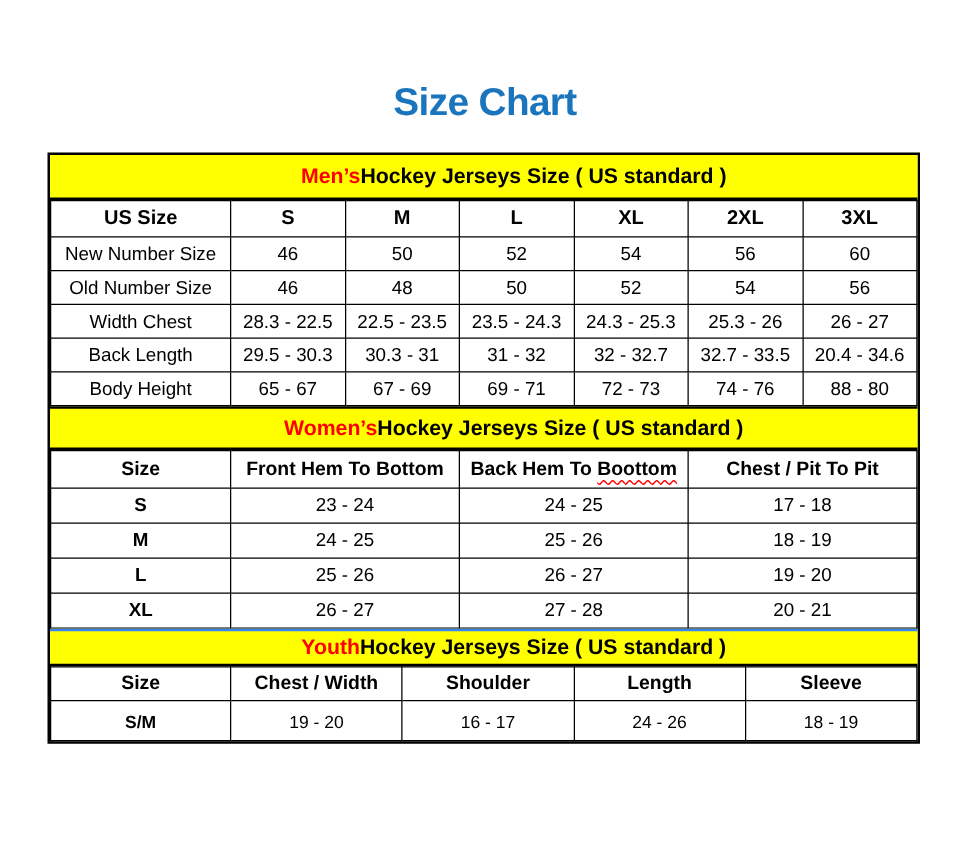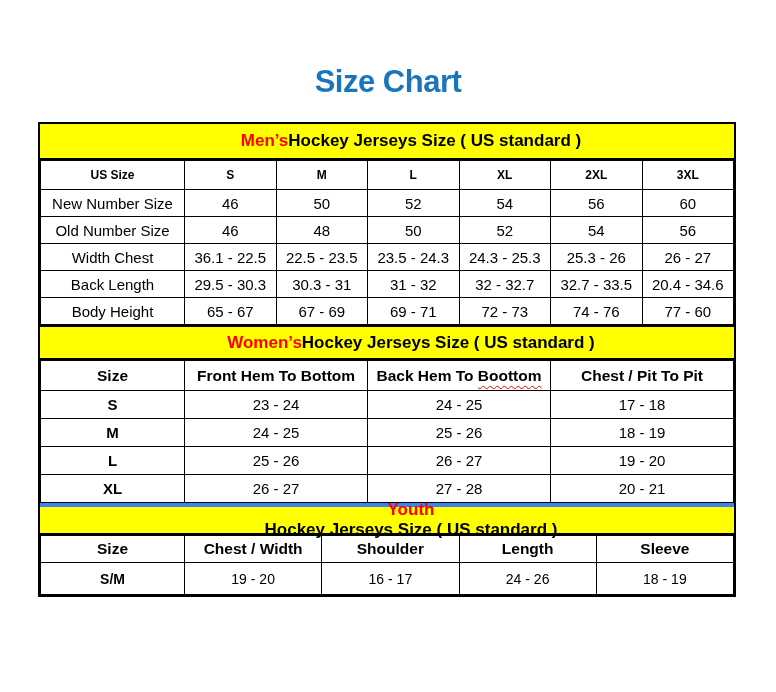--- a/index.html
+++ b/index.html
@@ -18,30 +18,30 @@
   }
   .banner {
     background:#FFFF00; display:flex; align-items:center; justify-content:center;
     font-size:17px; font-weight:700; color:#000;
     border-bottom:2px solid #000;
     padding-left:48px;
   }
   .banner .hl { color:#FF0000; }
   .banner-mens   { height:34px; }
   .banner-womens { height:31px; border-top:2px solid #000; }
-  .banner-youth  { height:26px; border-top:4px solid #3b82f6;flex-direction:column; }
+  .banner-youth  { height:26px; border-top:2px solid #3b82f6; }
   table {
     width:100%; border-collapse:collapse; table-layout:fixed;
   }
   th, td {
     border:1px solid #000; text-align:center; vertical-align:middle;
     padding:0; overflow:hidden; white-space:nowrap;
   }
   th { font-weight:700; }
-  .t-mens th   { height:28px; font-size:12px; }
+  .t-mens th   { height:28px; font-size:16px; }
   .t-mens td   { height:26px; font-size:15px; }
   .t-womens th { height:29px; font-size:15.5px; }
   .t-womens td { height:27px; font-size:15px; }
   .t-youth th  { height:26px; font-size:15.5px; }
   .t-youth td  { height:31px; font-size:14px; }
   td.lbl-bold  { font-weight:700; }
   .wavy {
     text-decoration-line:underline;
     text-decoration-style:wavy;
     text-decoration-color:#FF0000;
@@ -93,21 +93,21 @@
       <td>Old Number Size</td>
       <td>46</td>
       <td>48</td>
       <td>50</td>
       <td>52</td>
       <td>54</td>
       <td>56</td>
     </tr>
     <tr>
       <td>Width Chest</td>
-      <td>36.1 - 22.5</td>
+      <td>28.3 - 22.5</td>
       <td>22.5 - 23.5</td>
       <td>23.5 - 24.3</td>
       <td>24.3 - 25.3</td>
       <td>25.3 - 26</td>
       <td>26 - 27</td>
     </tr>
     <tr>
       <td>Back Length</td>
       <td>29.5 - 30.3</td>
       <td>30.3 - 31</td>
@@ -116,21 +116,21 @@
       <td>32.7 - 33.5</td>
       <td>20.4 - 34.6</td>
     </tr>
     <tr>
       <td>Body Height</td>
       <td>65 - 67</td>
       <td>67 - 69</td>
       <td>69 - 71</td>
       <td>72 - 73</td>
       <td>74 - 76</td>
-      <td>77 - 60</td>
+      <td>88 - 80</td>
     </tr>
   </tbody>
     </table>
 
   <div class="banner banner-womens">
     <span class="hl">Women’s</span>
       <span> Hockey Jerseys Size ( US standard )</span>
   </div>
   <table class="t-womens">
     <colgroup>

